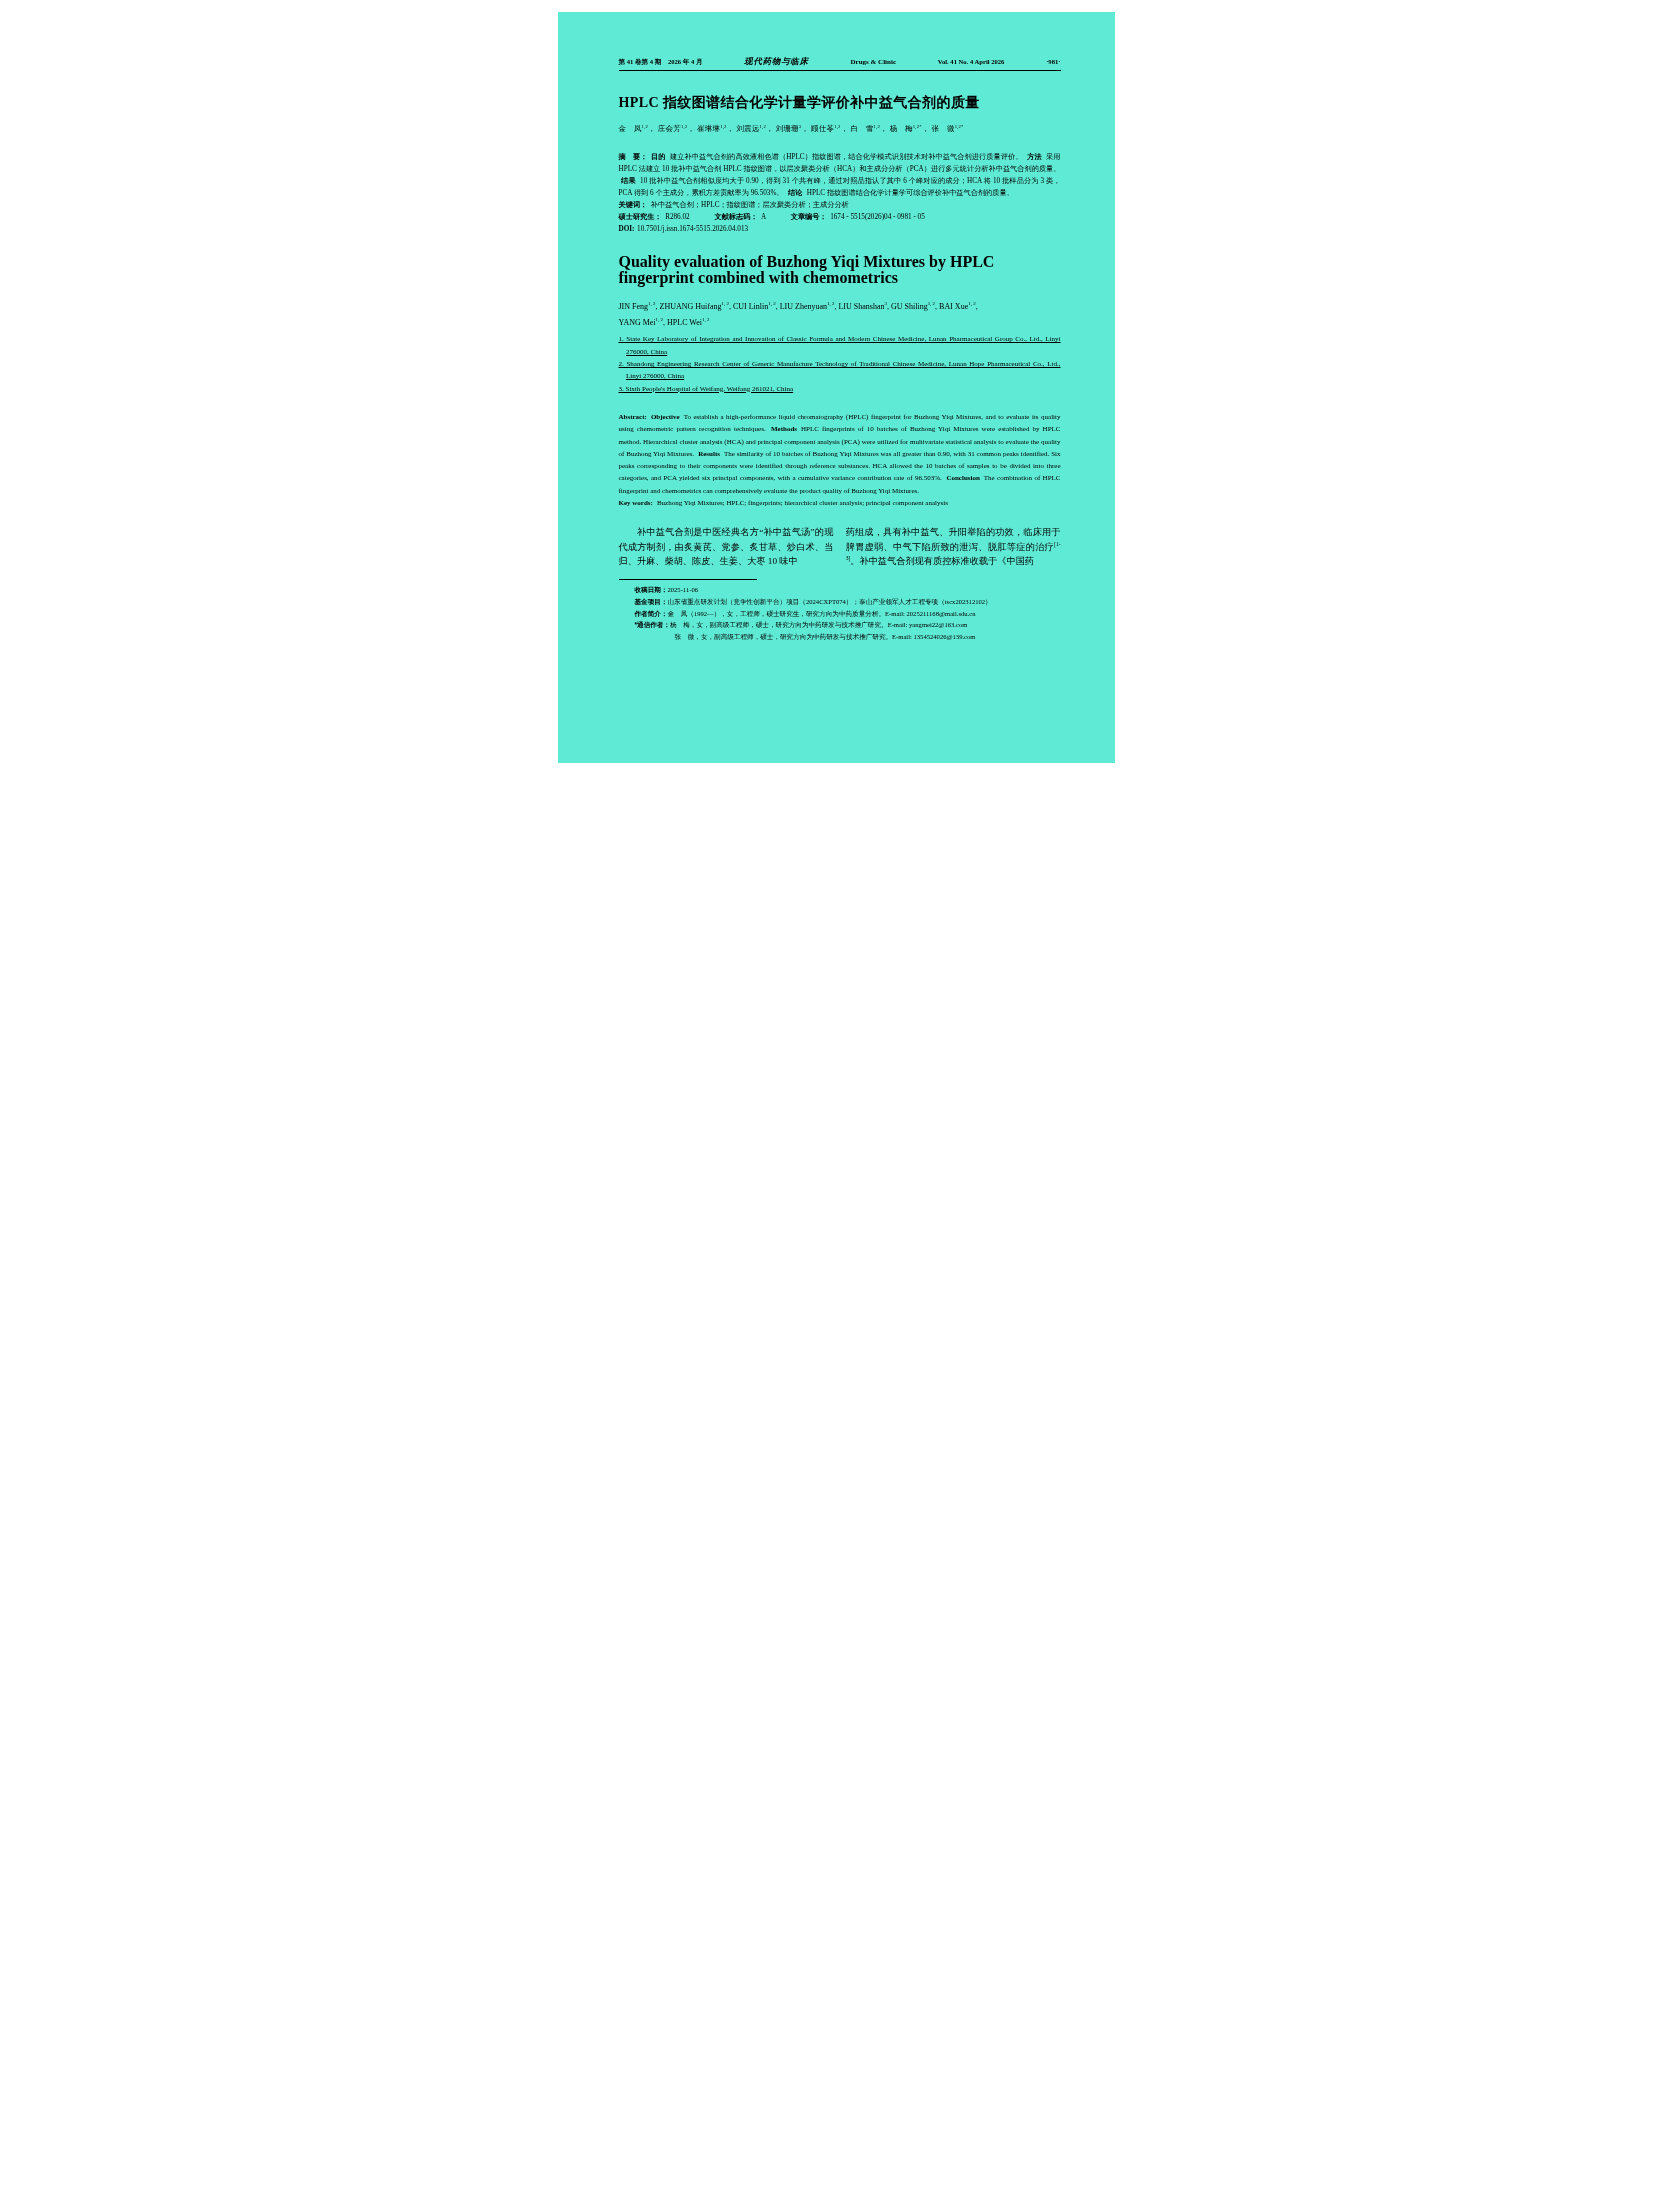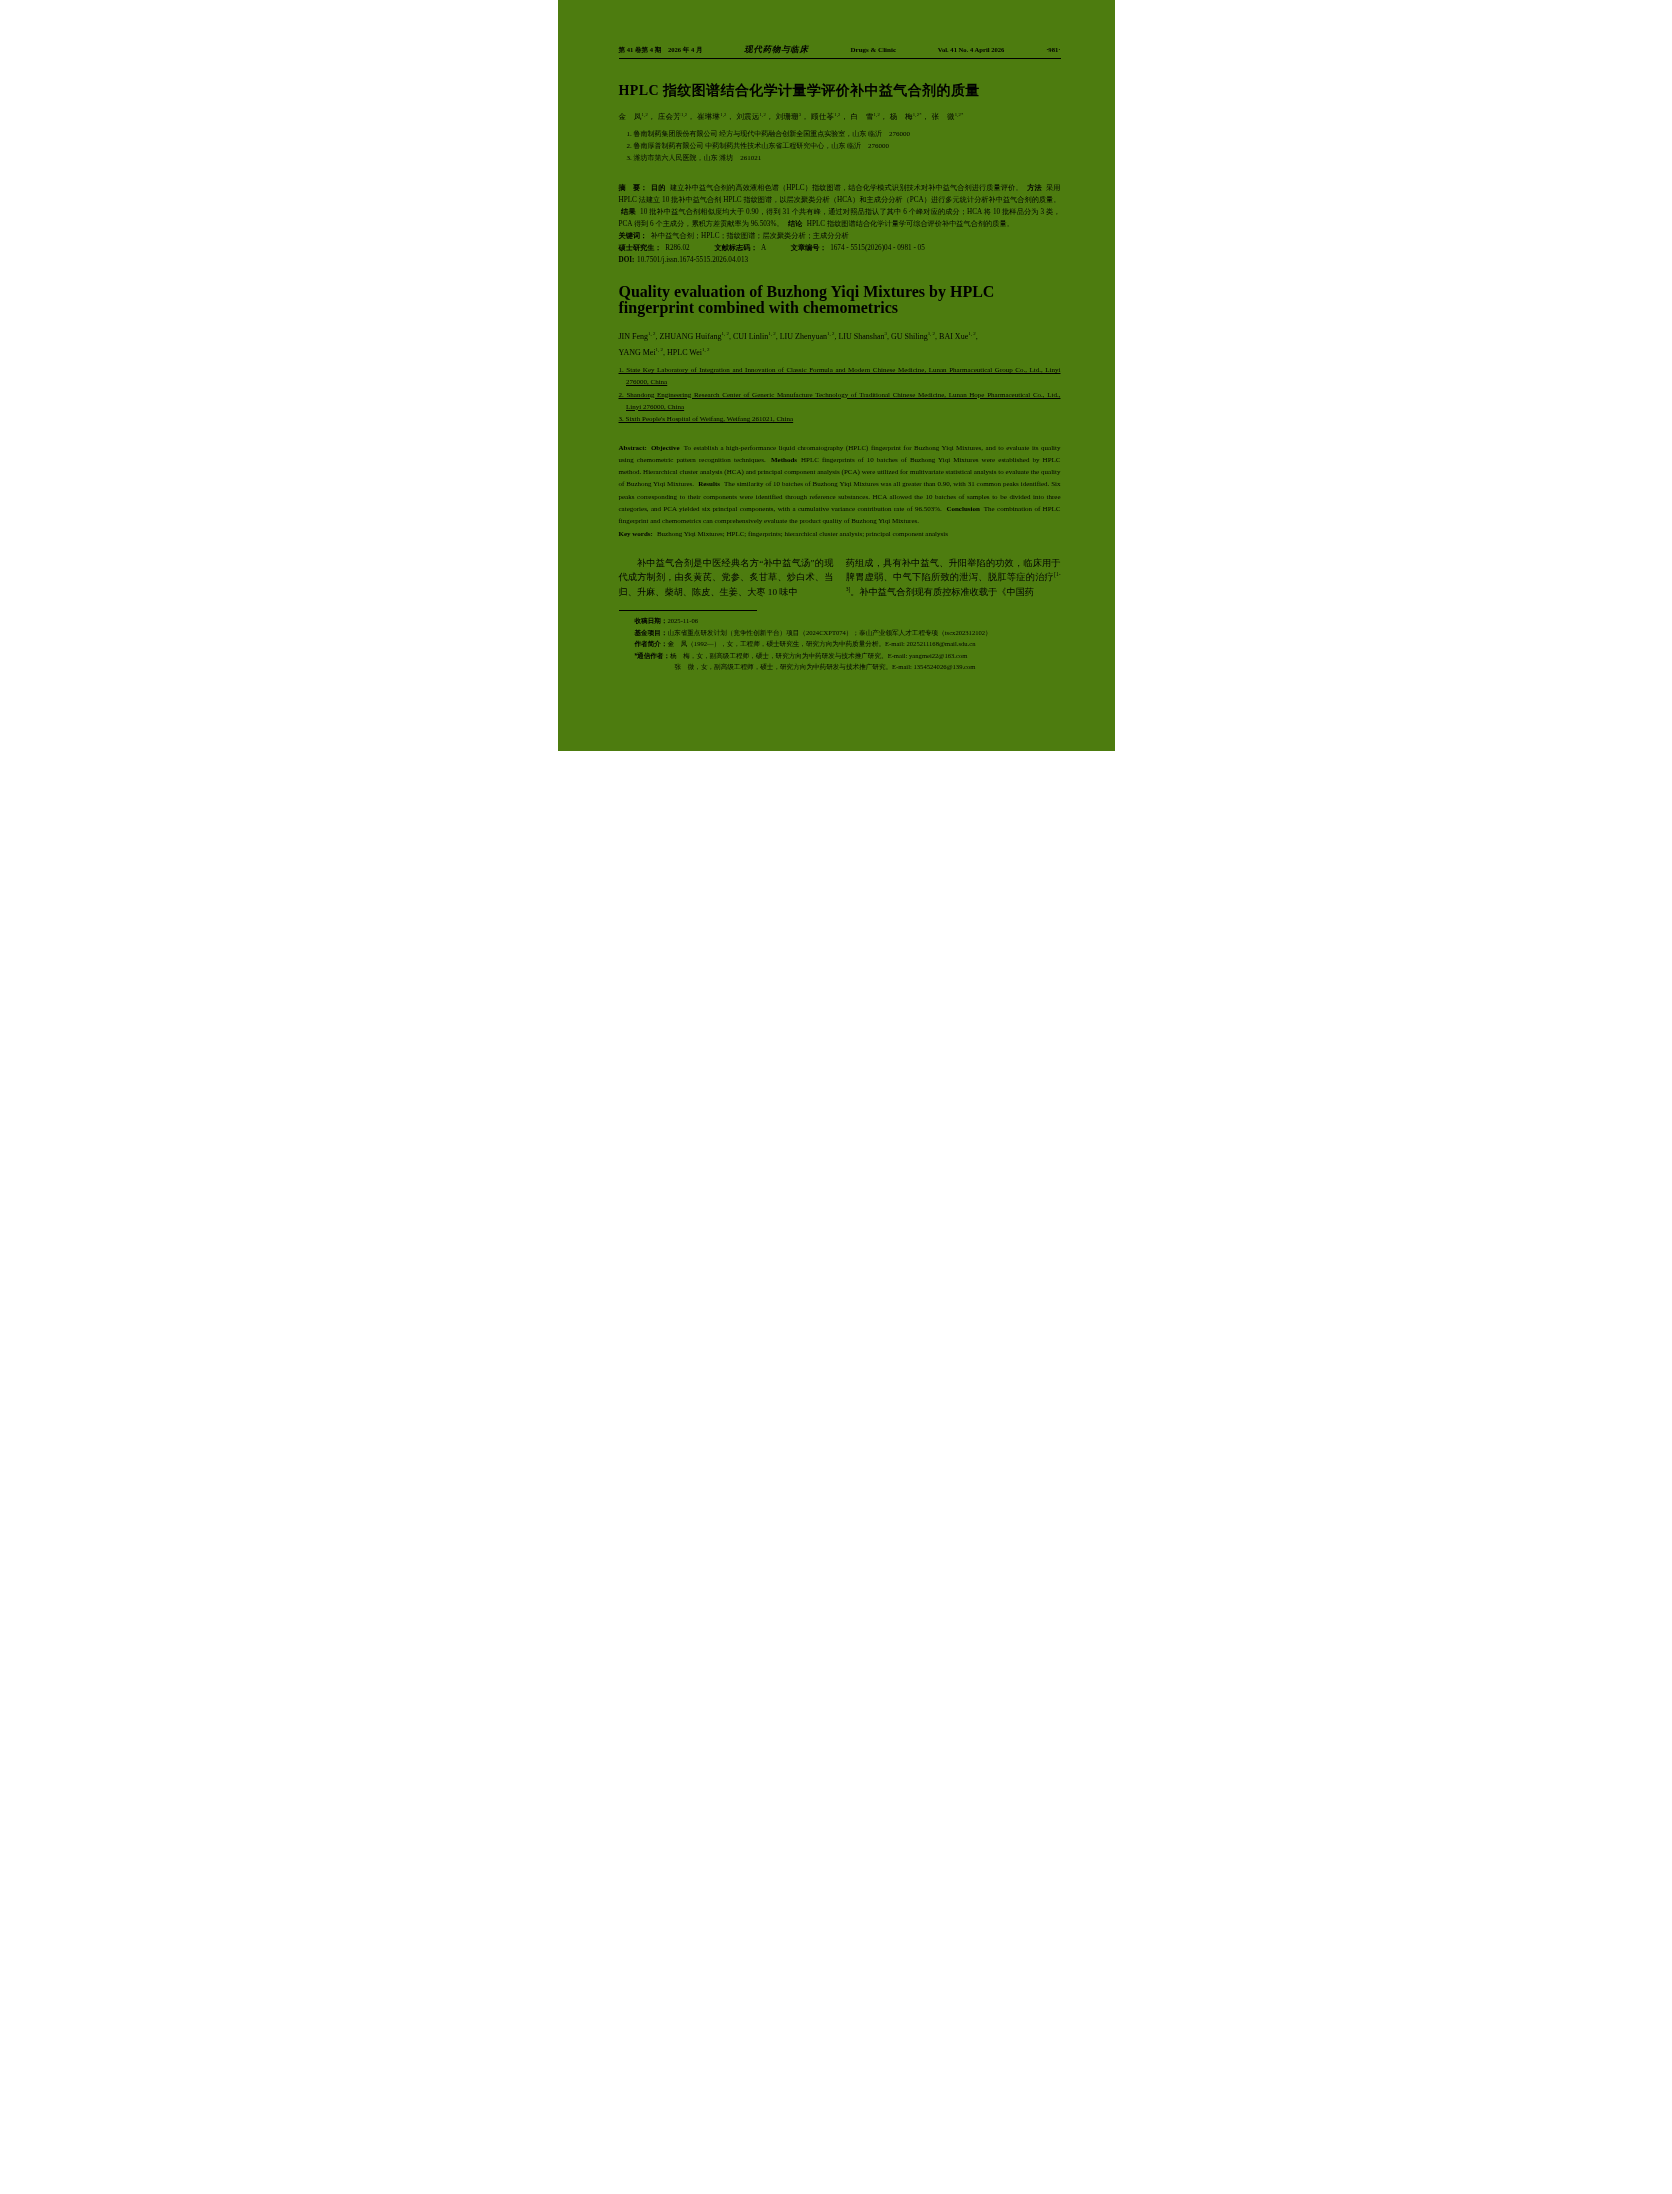--- a/index.html
+++ b/index.html
@@ -1,21 +1,21 @@
 <!DOCTYPE html>
 <html lang="zh" style="font-size:7px"><head>
 <meta charset="utf-8">
 <style>
   html, body { margin: 0; padding: 0; background: #ffffff; }
   .page {
     position: relative;
     width: 557px;
     height: 751px;
-    margin: 0 auto;
-    background: #4d7c0f;
+    margin: 12px auto;
+    background: #5eead4;
     color: #000;
     font-family: "Liberation Serif", "DejaVu Serif", serif;
     box-sizing: border-box;
     padding: 44px 54px 0 61px;
     overflow: hidden;
   }
   
   .page-header {
     display: flex;
     justify-content: space-between;
@@ -116,25 +116,20 @@
     <span><span>庄会芳</span><sup>1,2</sup></span><span>，</span>
     <span><span>崔琳琳</span><sup>1,2</sup></span><span>，</span>
     <span><span>刘震远</span><sup>1,2</sup></span><span>，</span>
     <span><span>刘珊珊</span><sup>3</sup></span><span>，</span>
     <span><span>顾仕苓</span><sup>1,2</sup></span><span>，</span>
     <span><span>白　雪</span><sup>1,2</sup></span><span>，</span>
     <span><span>杨　梅</span><sup>1,2*</sup></span><span>，</span>
     <span><span>张　微</span><sup>1,2*</sup></span>
   </div>
 
-  <div class="cn-affs">
-    <div class="aff">1. 鲁南制药集团股份有限公司 经方与现代中药融合创新全国重点实验室，山东 临沂　276000</div>
-    <div class="aff">2. 鲁南厚普制药有限公司 中药制药共性技术山东省工程研究中心，山东 临沂　276000</div>
-    <div class="aff">3. 潍坊市第六人民医院，山东 潍坊　261021</div>
-  </div>
 
   <div class="info-block">
     <p class="just">
       <span class="hei lblmr">摘　要：</span><span class="hei">目的</span><span class="seclbl" style="margin-left:0"></span><span>建立补中益气合剂的高效液相色谱（HPLC）指纹图谱，结合化学模式识别技术对补中益气合剂进行质量评价。</span>
       <span class="hei seclbl">方法</span><span>采用 HPLC 法建立 10 批补中益气合剂 HPLC 指纹图谱，以层次聚类分析（HCA）和主成分分析（PCA）进行多元统计分析补中益气合剂的质量。</span>
       <span class="hei seclbl">结果</span><span>10 批补中益气合剂相似度均大于 0.90，得到 31 个共有峰，通过对照品指认了其中 6 个峰对应的成分；HCA 将 10 批样品分为 3 类，PCA 得到 6 个主成分，累积方差贡献率为 96.503%。</span>
       <span class="hei seclbl">结论</span><span>HPLC 指纹图谱结合化学计量学可综合评价补中益气合剂的质量。</span>
     </p>
     <p>
       <span class="hei lblmr">关键词：</span><span>补中益气合剂；HPLC；指纹图谱；层次聚类分析；主成分分析</span>

